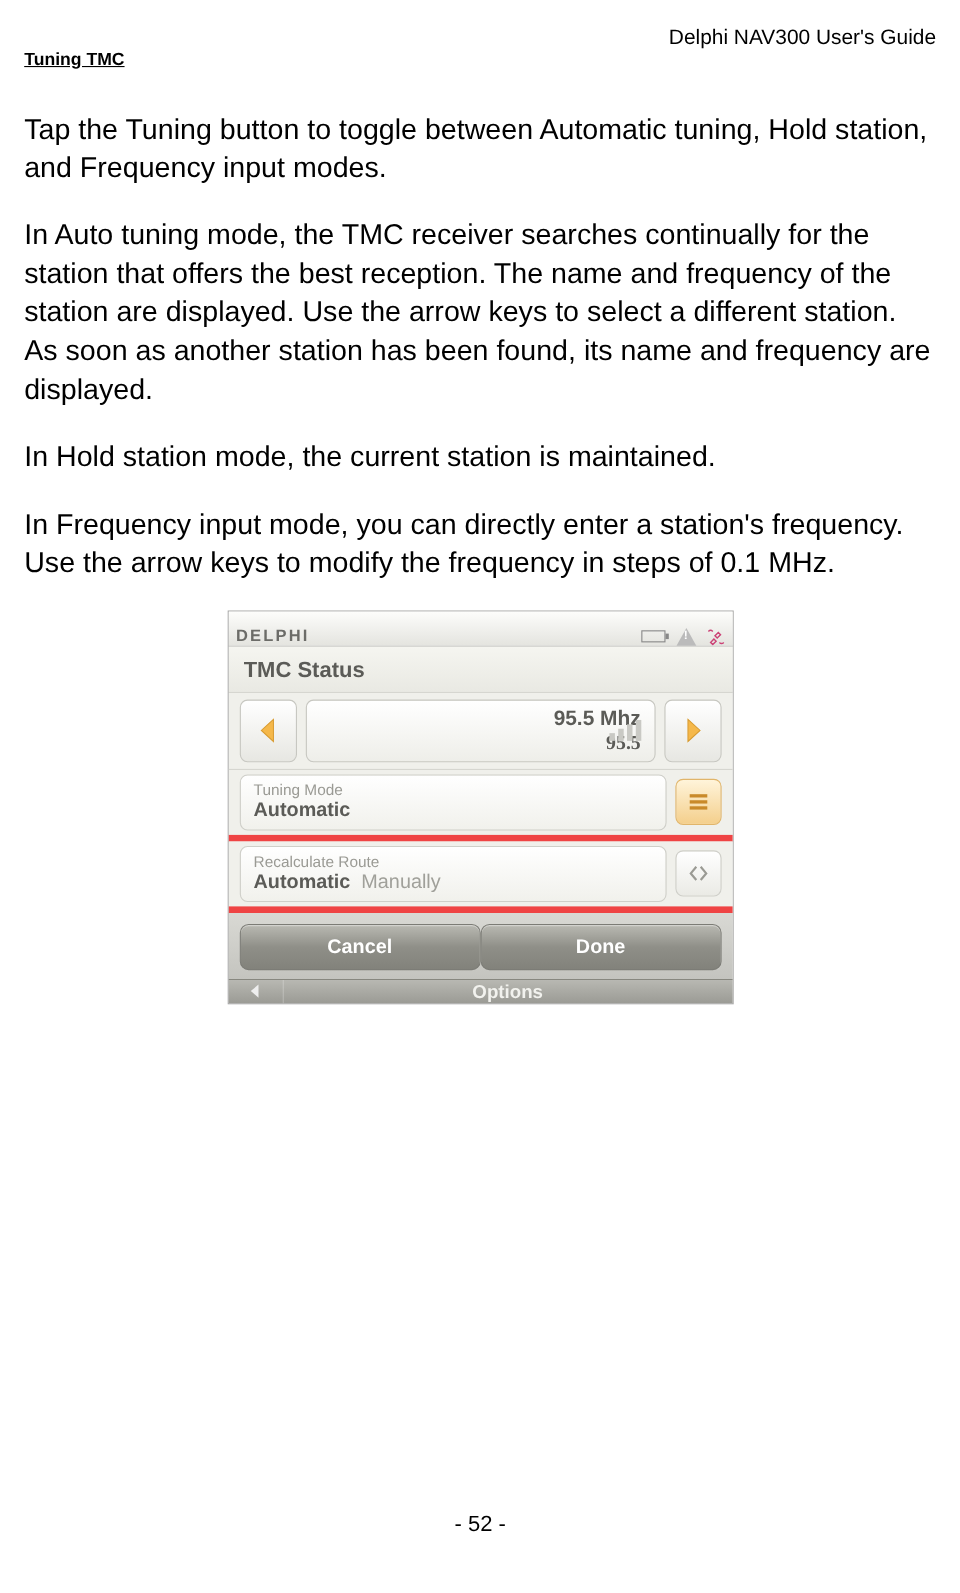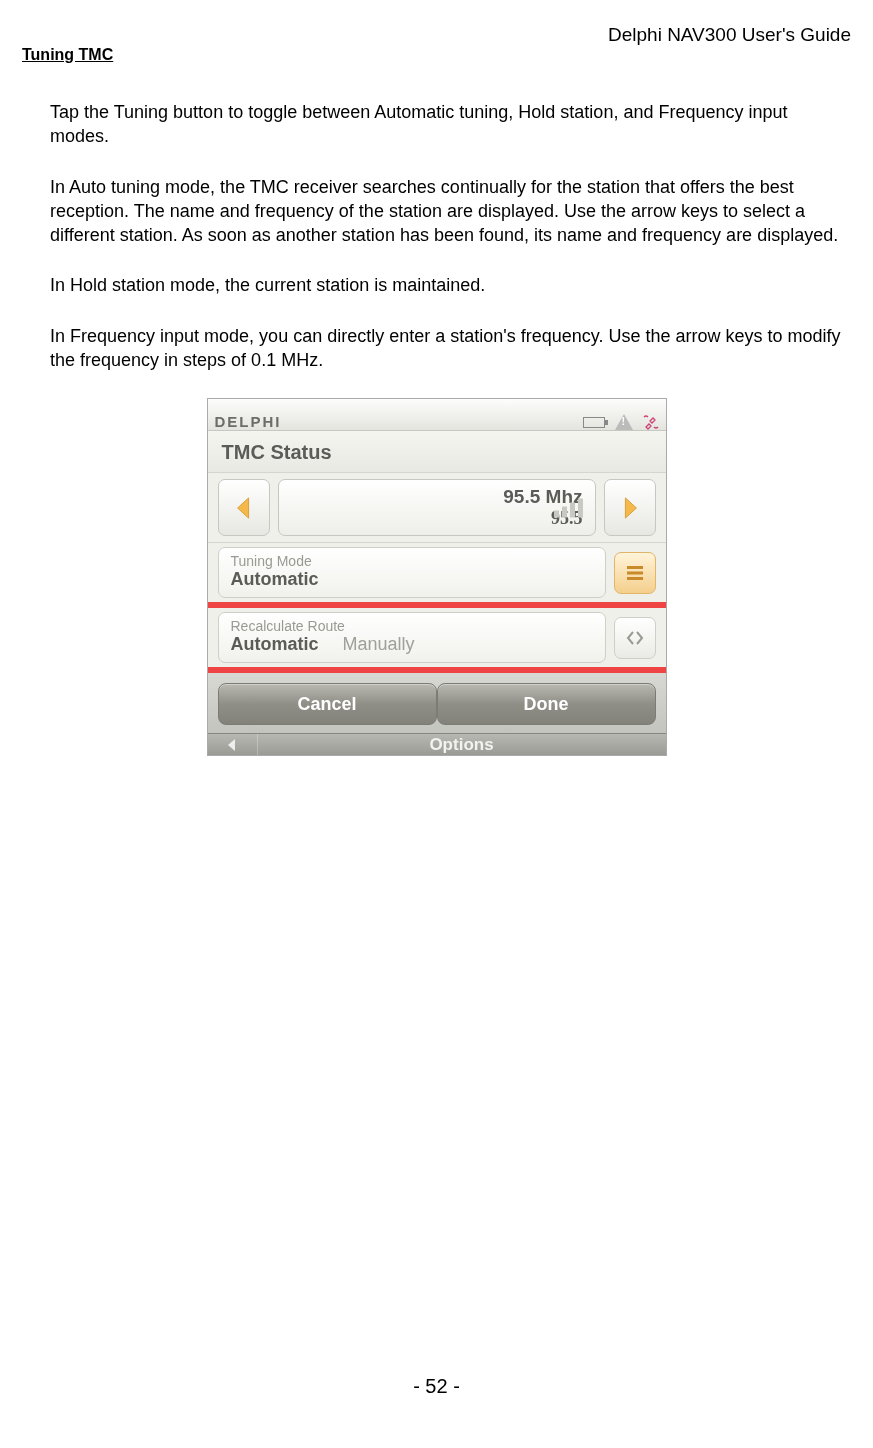--- a/index.html
+++ b/index.html
@@ -16,24 +16,23 @@
       text-align: right;
       font-size: 19px;
     }
     .section-heading {
       font-size: 16px;
       font-weight: bold;
       margin-bottom: 36px;
       text-decoration: underline;
     }
     .body-text {
-      font-size: 18px;
+      font-size: 26px;
       line-height: 1.35;
       margin-bottom: 26px;
-      margin-left: 28px;
     }
     .screenshot-wrap {
       display: flex;
       justify-content: center;
       margin-top: 10px;
     }
     .device {
       width: 460px;
       border: 1px solid #aaa;
       background: #f5f5f3;
@@ -121,21 +120,21 @@
     }
     .opt-box {
       flex: 1;
       background: linear-gradient(#ffffff, #f1f1ec);
       border: 1px solid #cfcfc9;
       border-radius: 7px;
       padding: 5px 12px 7px 12px;
     }
     .opt-label { font-size: 14px; color: #9a9a94; }
     .opt-value { font-size: 18px; font-weight: bold; color: #5b5b57; }
-    .opt-value .secondary { font-weight: normal; color: #a0a09a; margin-left: 24px; }
+    .opt-value .secondary { font-weight: normal; color: #a0a09a; margin-left: 10px; }
     .opt-icon {
       width: 42px; height: 42px;
       border-radius: 7px;
       border: 1px solid #e1b56a;
       background: linear-gradient(#fff4da, #f4cf8c);
       display:flex; align-items:center; justify-content:center;
     }
     .opt-icon svg { width:22px; height:22px; }
     .toggle-icon {
       width: 42px; height: 42px;

